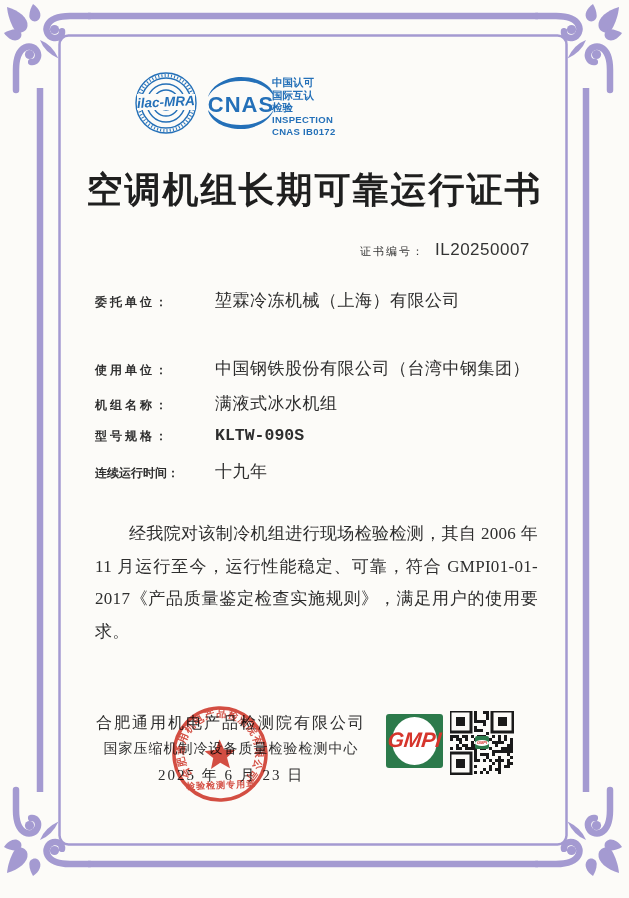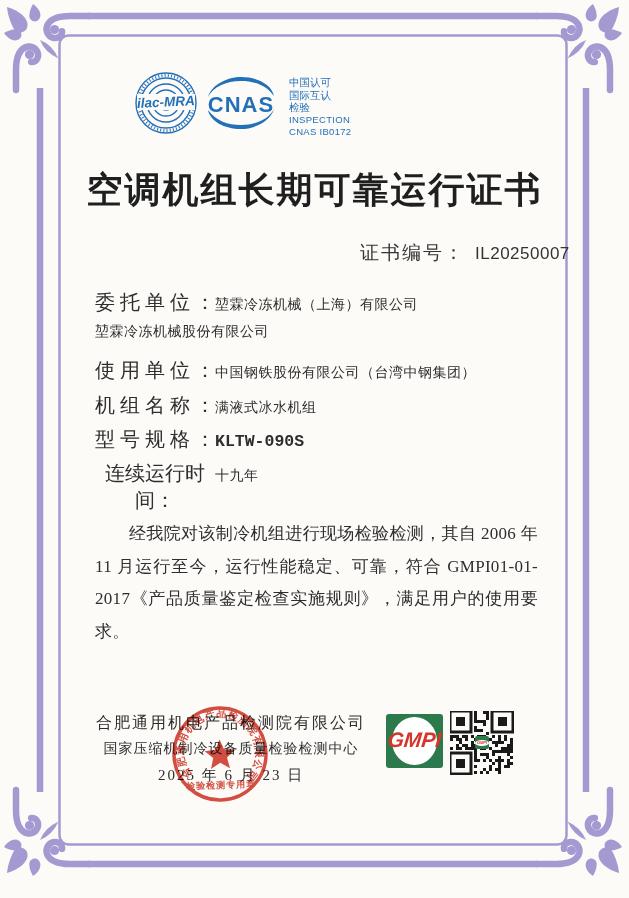--- a/index.html
+++ b/index.html
@@ -7,45 +7,45 @@
     position:relative;width:629px;height:898px;background:#fcfbf8;
     font-family:"Liberation Serif","DejaVu Serif",serif;overflow:hidden;
   }
   svg{display:block;}
   .border-svg{position:absolute;left:0;top:0;}
 
   
   .ilac-logo{position:absolute;left:133px;top:69px;}
   .cnas-logo{position:absolute;left:202px;top:76px;}
   .accr-text{
-    position:absolute;left:289px;top:76px;color:#2470b8;
+    position:absolute;left:272px;top:76px;color:#2470b8;
     font-family:"Liberation Sans","DejaVu Sans",sans-serif;
-    font-size:10.5px;line-height:12.5px;font-weight:400;
+    font-size:10.5px;line-height:12.5px;font-weight:700;
   }
   .accr-text .en{font-size:9.5px;letter-spacing:.3px;}
 
   
   .title{
     position:absolute;left:0;right:0;top:166px;text-align:center;
     font-size:36px;font-weight:700;color:#1f1f1f;letter-spacing:2px;
   }
 
   
   .certno{
     position:absolute;left:360px;top:240px;display:flex;align-items:baseline;gap:10px;
     color:#333;
   }
-  .certno .lbl{font-size:19px;letter-spacing:2px;text-align:right;}
+  .certno .lbl{font-size:11px;letter-spacing:2px;text-align:right;}
   .certno .val{font-family:"Liberation Sans","DejaVu Sans",sans-serif;font-size:17px;letter-spacing:.5px;}
 
   
   .fields{position:absolute;left:95px;top:289px;width:460px;}
   .frow{display:flex;align-items:baseline;height:34.2px;color:#2e2e2e;}
-  .frow .flbl{width:120px;font-weight:400;font-size:20px;flex:none;text-align:center;}
-  .frow .fval{font-size:14px;letter-spacing:.5px;}
+  .frow .flbl{width:120px;font-weight:700;font-size:12px;flex:none;}
+  .frow .fval{font-size:17px;letter-spacing:.5px;}
   .frow .fval.mono{font-family:Liberation Mono, monospace;font-size:16.5px;font-weight:700;letter-spacing:0;}
 
   
   .para{
     position:absolute;left:95px;top:501px;width:443px;
     font-size:17px;line-height:32.5px;color:#2e2e2e;
     text-align:justify;text-indent:2em;letter-spacing:.3px;
   }
 
   
@@ -139,21 +139,20 @@
     <span class="lbl">证书编号：</span>
     <span class="val">IL20250007</span>
   </div>
 
   <div class="fields">
     <div class="frow">
       <span class="flbl">委 托 单 位 ：</span>
       <span class="fval">堃霖冷冻机械（上海）有限公司</span>
     </div>
     <div class="frow">
-      <span class="fval">堃霖冷冻机械股份有限公司</span>
     </div>
     <div class="frow">
       <span class="flbl">使 用 单 位 ：</span>
       <span class="fval">中国钢铁股份有限公司（台湾中钢集团）</span>
     </div>
     <div class="frow">
       <span class="flbl">机 组 名 称 ：</span>
       <span class="fval">满液式冰水机组</span>
     </div>
     <div class="frow">

